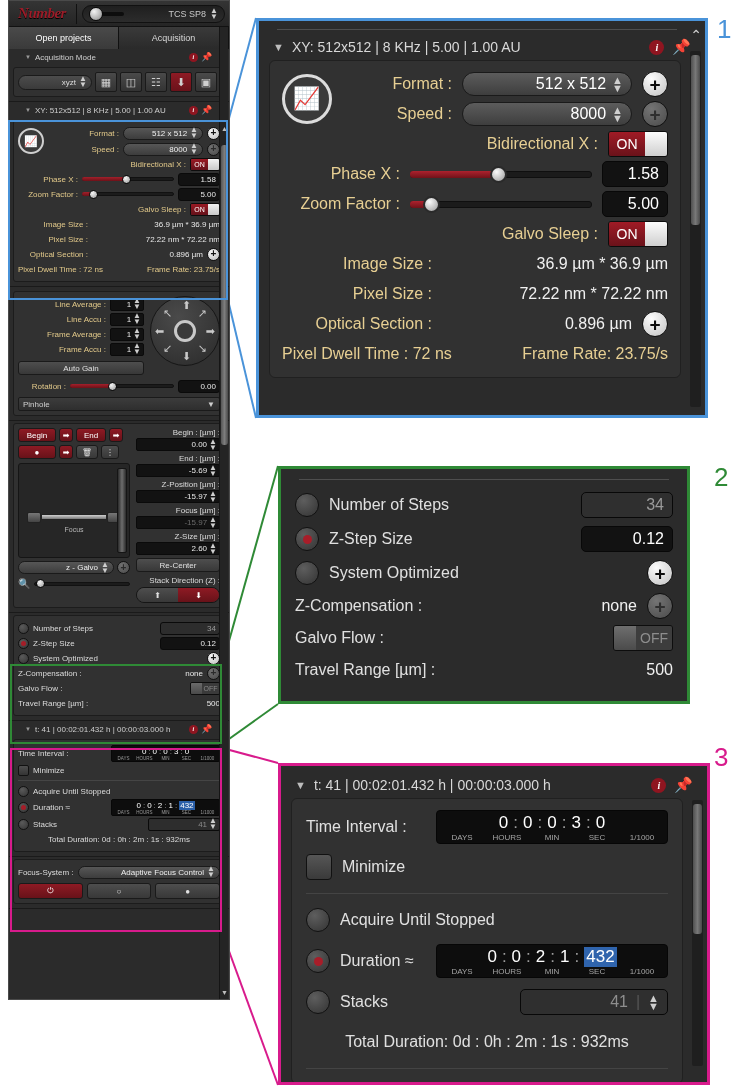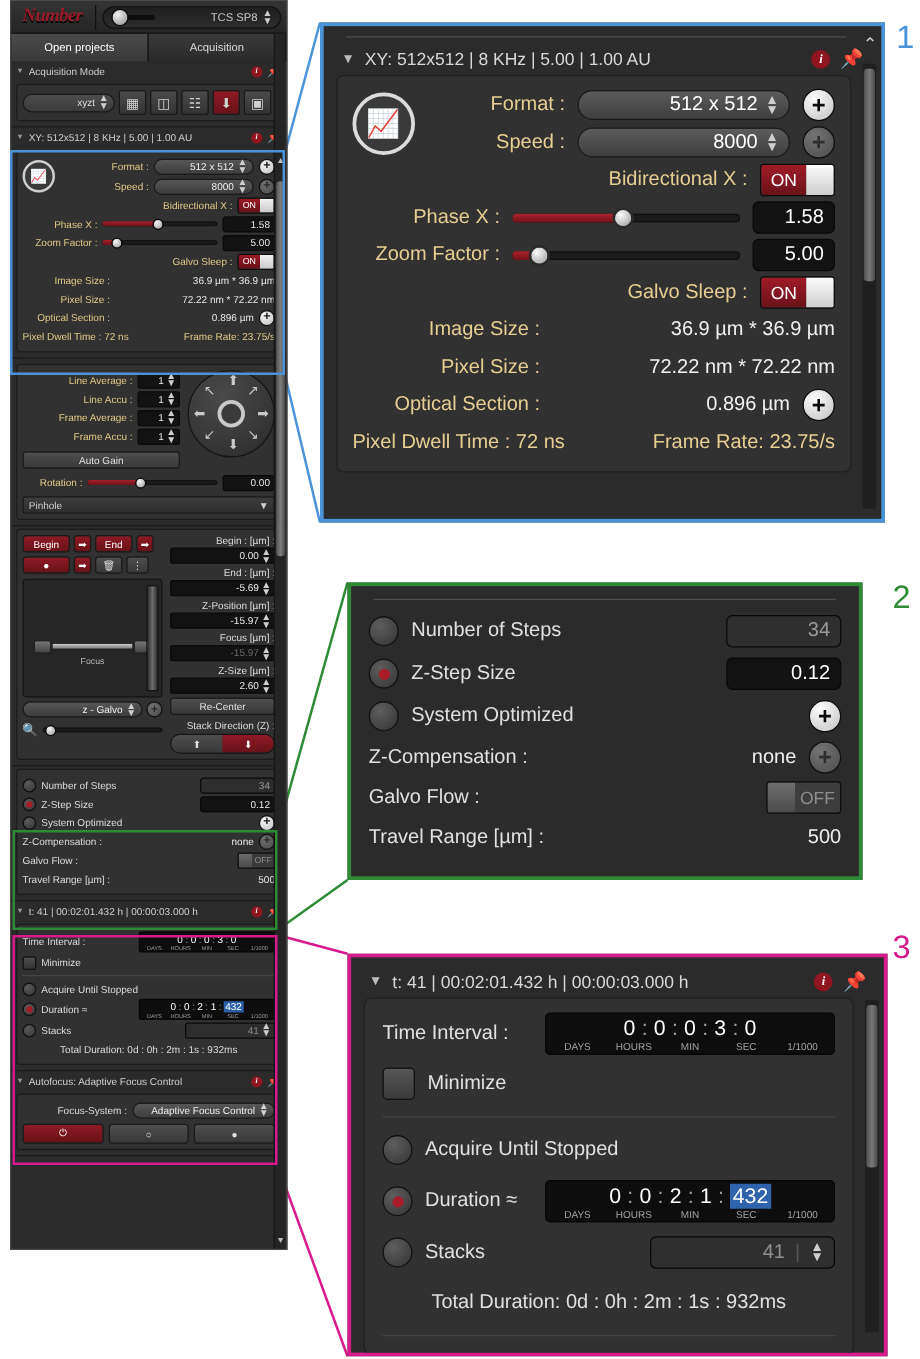--- a/index.html
+++ b/index.html
@@ -49,21 +49,21 @@
   .tabs { display:flex; height:22px; background:#232323; }
   .tab {
     flex:1; display:flex; align-items:center; justify-content:center;
     font-size:9px; color:#d9d9d9; border-right:1px solid #111;
     background:linear-gradient(#3a3a3a,#2a2a2a);
   }
   .tab.active { background:linear-gradient(#4a4a4a,#3a3a3a); color:#ffffff; }
 
   .section { border-bottom:1px solid #1a1a1a; }
   .sec-header {
-    display:flex; align-items:center; height:16px; padding:0 4px;
+    display:flex; align-items:center; height:16px; padding:0 16px;
     font-size:8px; color:#cfcfcf; gap:4px;
   }
   .caret { font-size:6px; color:#999; }
   .sec-title { flex:1; white-space:nowrap; overflow:hidden; }
   .ic-info {
     width:9px;height:9px;border-radius:50%;background:#8f1520;color:#fff;
     font-size:6px;display:flex;align-items:center;justify-content:center;
     font-family:"Liberation Serif",serif; font-style:italic; font-weight:bold;
   }
   .ic-pin { color:#8a8a8a; font-size:9px; }
@@ -661,29 +661,23 @@
             <span class="spin-arrows">▲<br>▼</span>
           </div>
         </div>
         <div class="row">
           <div class="lbl white" style="flex:1;text-align:center;">Total Duration:  0d : 0h : 2m : 1s : 932ms</div>
         </div>
       </div>
     </div>
 
     <div class="section">
-      <div class="sec-header">
-        <span class="caret">▼</span>
-        <span class="sec-title">Autofocus: Adaptive Focus Control</span>
-        <span class="ic-info">i</span>
-        <span class="ic-pin">📌</span>
-      </div>
       <div class="sec-body">
         <div class="row">
-          <div class="lbl white" style="text-align:left;margin-left:28px;">Focus-System :</div>
+          <div class="lbl white" style="text-align:left;">Focus-System :</div>
           <div class="combo" style="flex:1;">
             <span>Adaptive Focus Control</span>
             <span class="spin-arrows">▲<br>▼</span>
           </div>
         </div>
         <div style="display:flex;gap:4px;margin-top:4px;">
           <div class="btn red" style="flex:1;height:16px;">⏻</div>
           <div class="btn" style="flex:1;height:16px;">○</div>
           <div class="btn" style="flex:1;height:16px;">●</div>
         </div>

